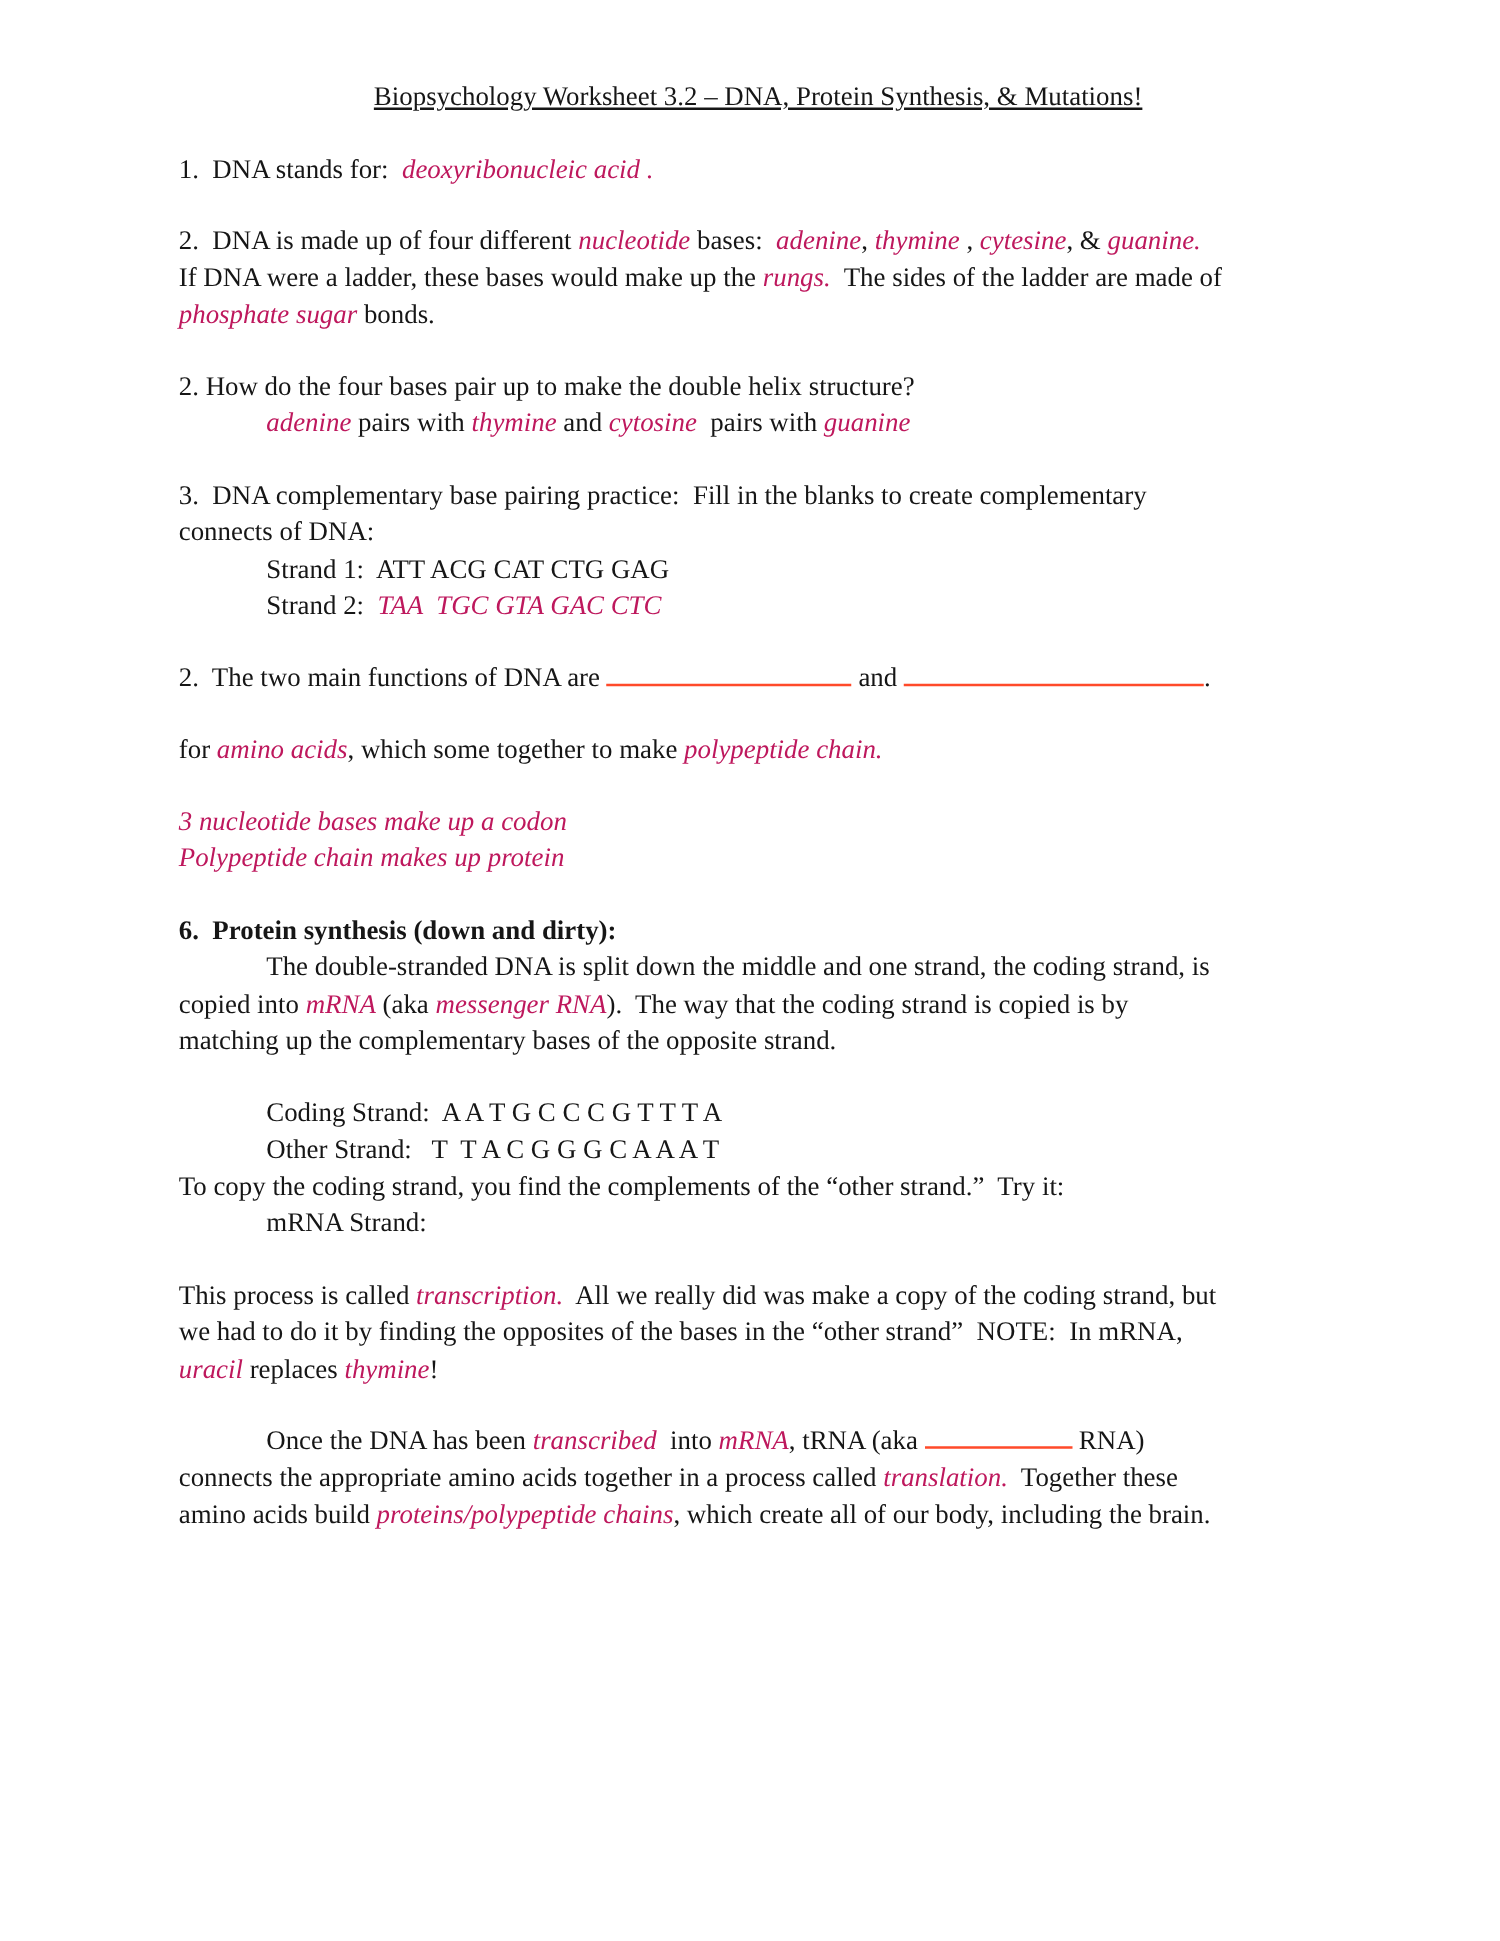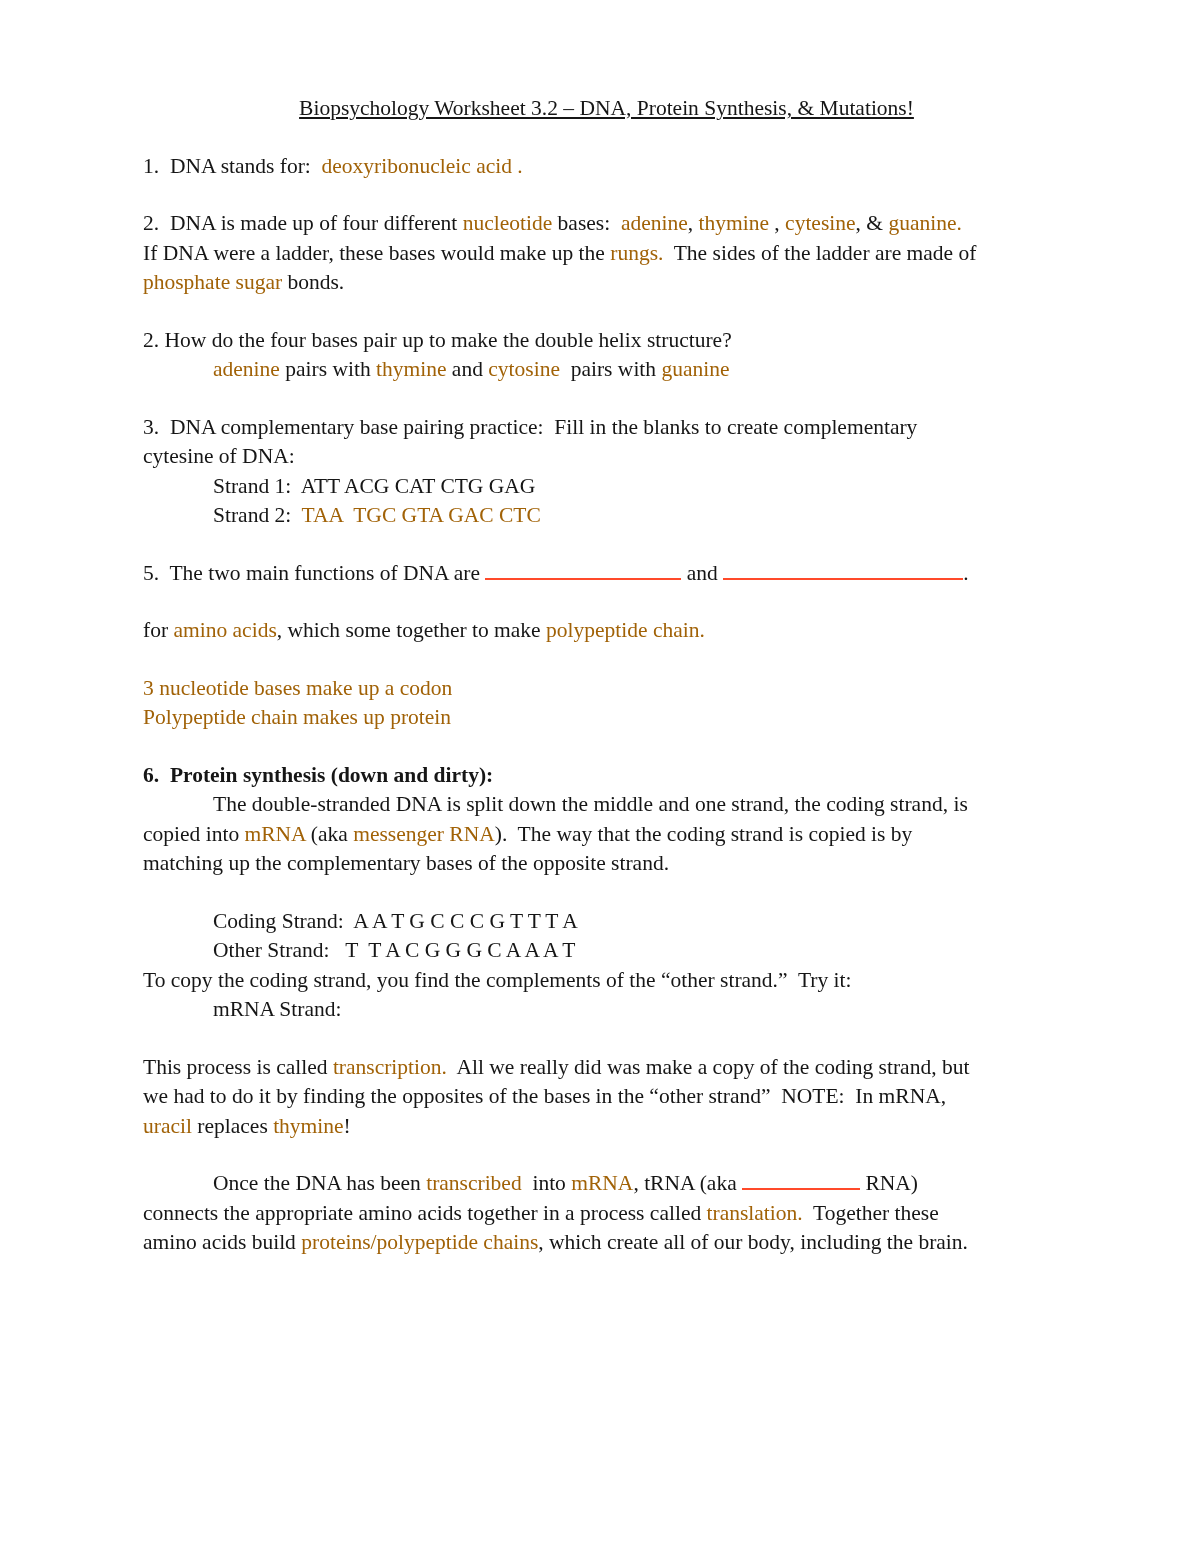--- a/index.html
+++ b/index.html
@@ -6,26 +6,26 @@
   .page{
     position:relative;
     width:1200px;
     height:1553px;
     background:#ffffff;
     font-family:"Liberation Serif","DejaVu Serif",serif;
     color:#161616;
     font-size:21.5px;
     overflow:hidden;
   }
-  .content{padding:94px 130px 0 143px;}
+  .content{padding:63px 130px 0 143px;}
   .block{margin-bottom:28px;}
   .line{white-space:pre;line-height:29.5px;}
   .title-line{text-align:center;line-height:29.5px;margin-bottom:28px;}
   .u{text-decoration:underline;}
-  .red{color:#a16207;}
+  .red{color:#be185d;font-style:italic;}
   .b{font-weight:bold;}
   .i{}
   .ind{padding-left:70px;}
   .blank{
     display:inline-block;
     border-bottom:2px solid #ff4a2a;
     height:15px;
     vertical-align:baseline;
   }
   .bw1{width:196px;}
@@ -50,27 +50,27 @@
       <div class="line"><span class="red">phosphate sugar</span><span> bonds.</span></div>
     </div>
 
     <div class="block">
       <div class="line"><span>2. How do the four bases pair up to make the double helix structure?</span></div>
       <div class="line ind"><span class="red">adenine</span><span> pairs with </span><span class="red">thymine</span><span> and </span><span class="red">cytosine</span><span>  pairs with </span><span class="red">guanine</span></div>
     </div>
 
     <div class="block">
       <div class="line"><span>3.  DNA complementary base pairing practice:  Fill in the blanks to create complementary</span></div>
-      <div class="line"><span>cytesine of DNA:</span></div>
+      <div class="line"><span>connects of DNA:</span></div>
       <div class="line ind"><span>Strand 1:  ATT ACG CAT CTG GAG</span></div>
       <div class="line ind"><span>Strand 2:  </span><span class="red">TAA  TGC GTA GAC CTC</span></div>
     </div>
 
     <div class="block">
-      <div class="line"><span>5.  The two main functions of DNA are </span><span class="blank bw1"></span><span> and </span><span class="blank bw2"></span><span>.</span></div>
+      <div class="line"><span>2.  The two main functions of DNA are </span><span class="blank bw1"></span><span> and </span><span class="blank bw2"></span><span>.</span></div>
     </div>
 
     <div class="block">
       <div class="line"><span>for </span><span class="red">amino acids</span><span>, which some together to make </span><span class="red">polypeptide chain.</span></div>
     </div>
 
     <div class="block">
       <div class="line"><span class="red">3 nucleotide bases make up a codon</span></div>
       <div class="line"><span class="red">Polypeptide chain makes up protein</span></div>
     </div>

